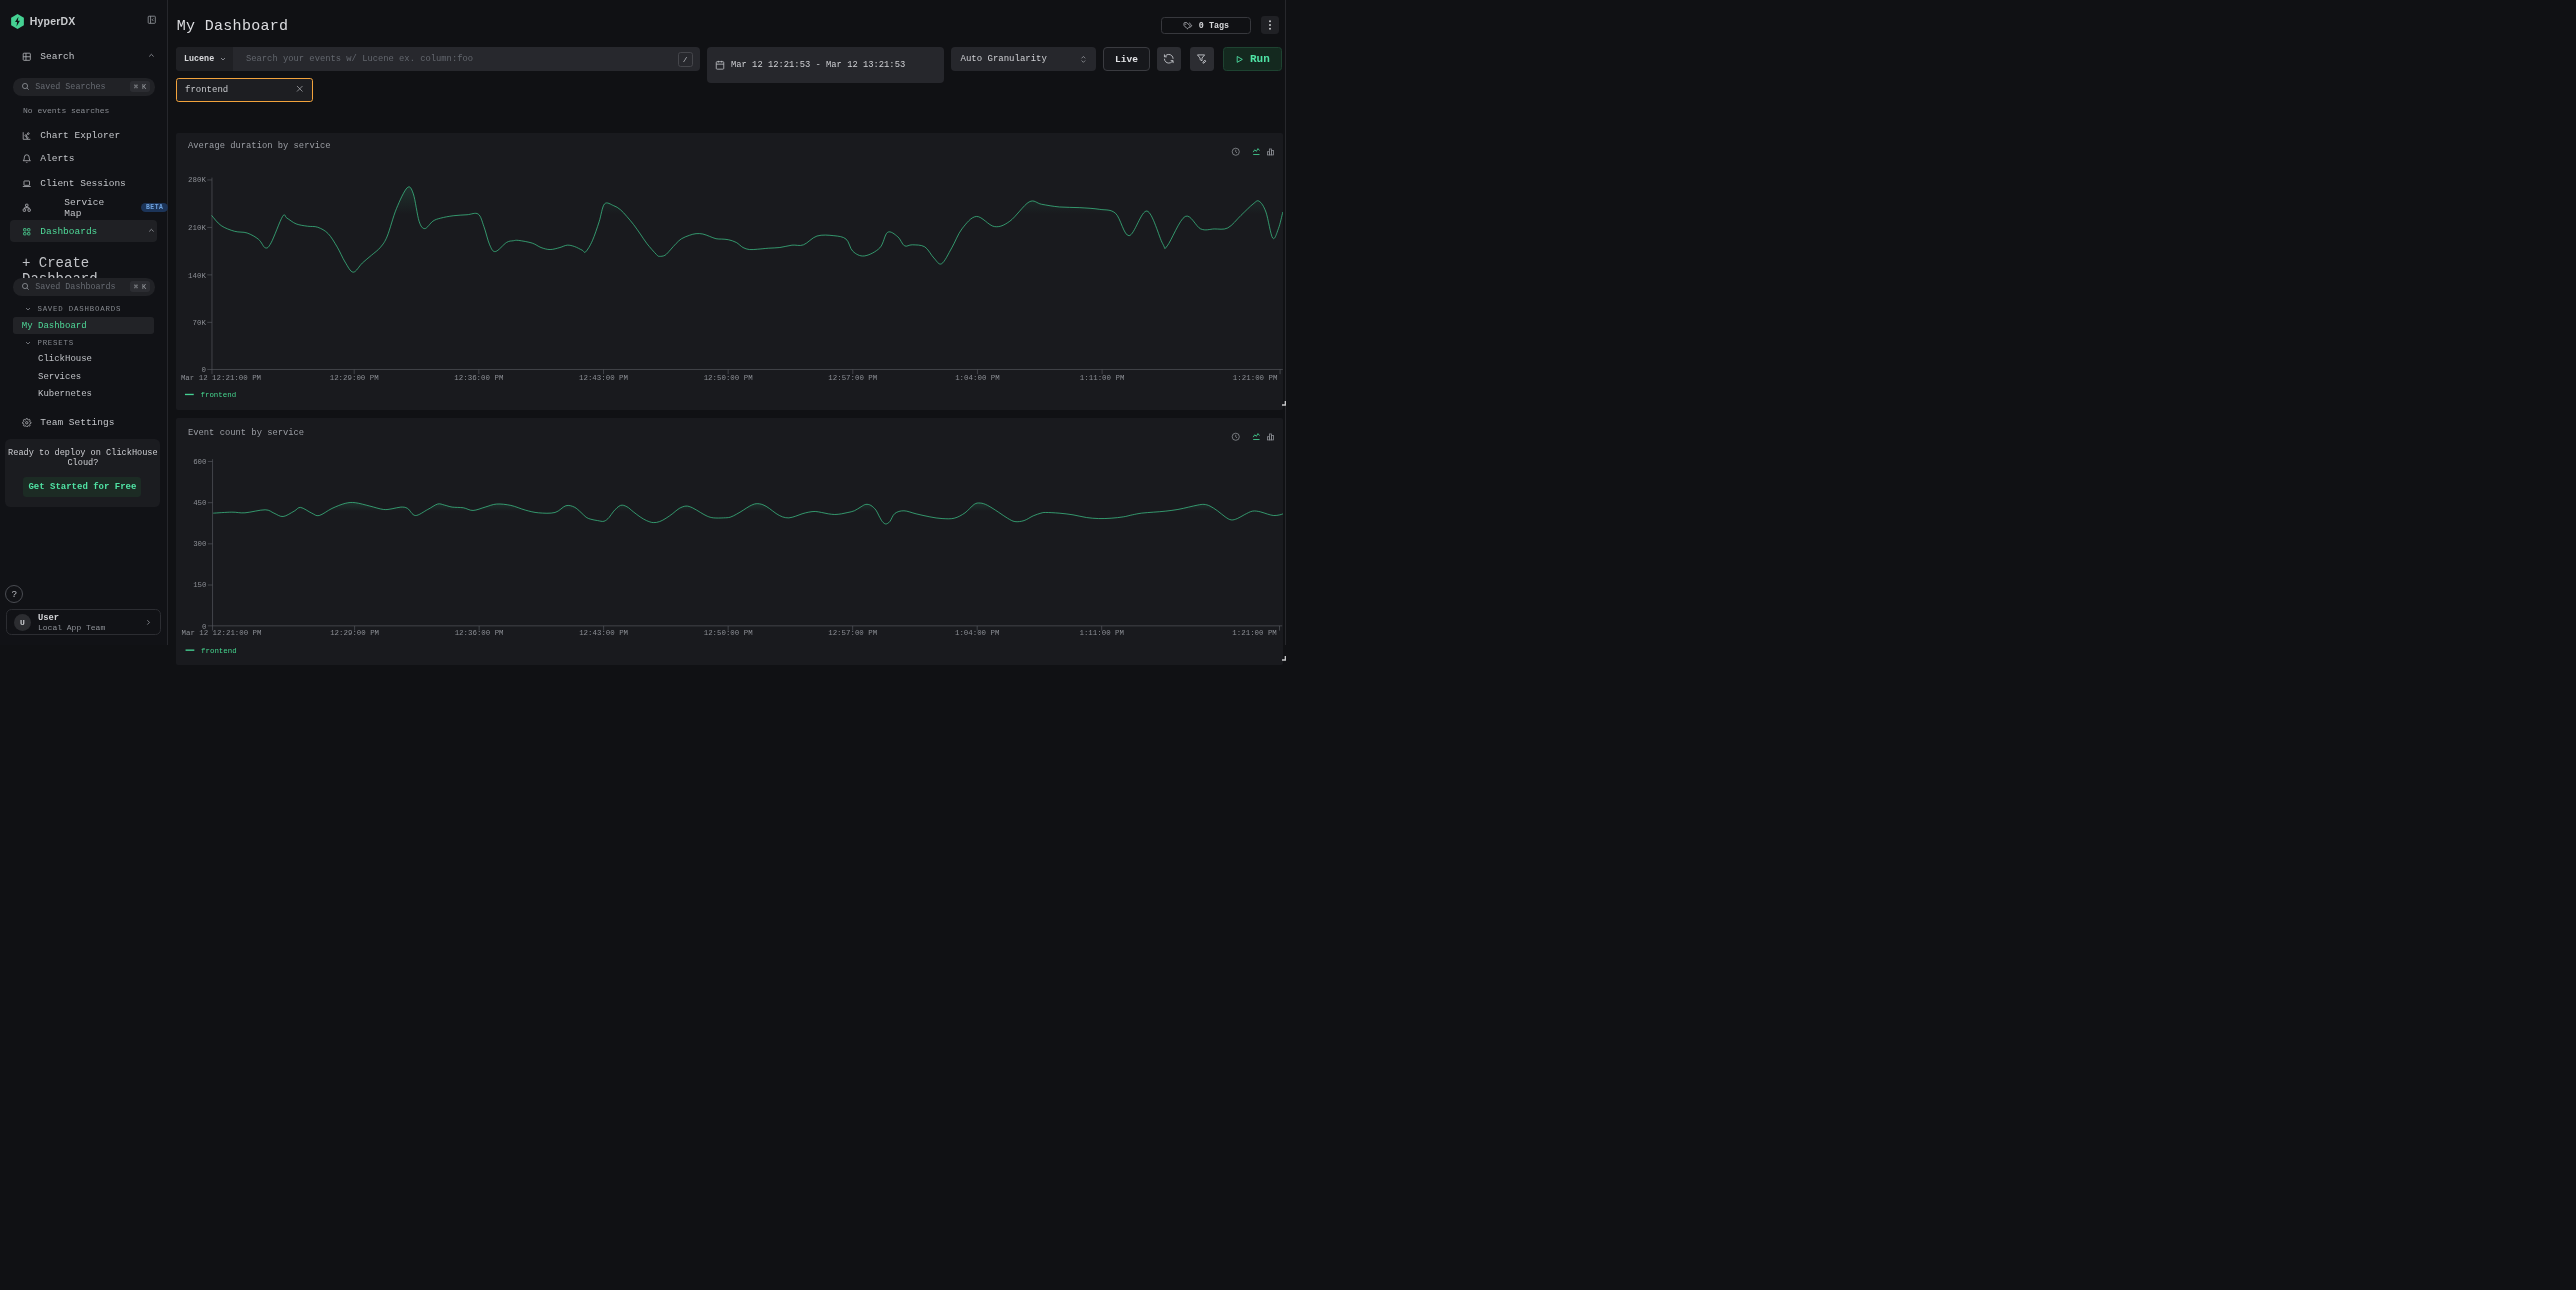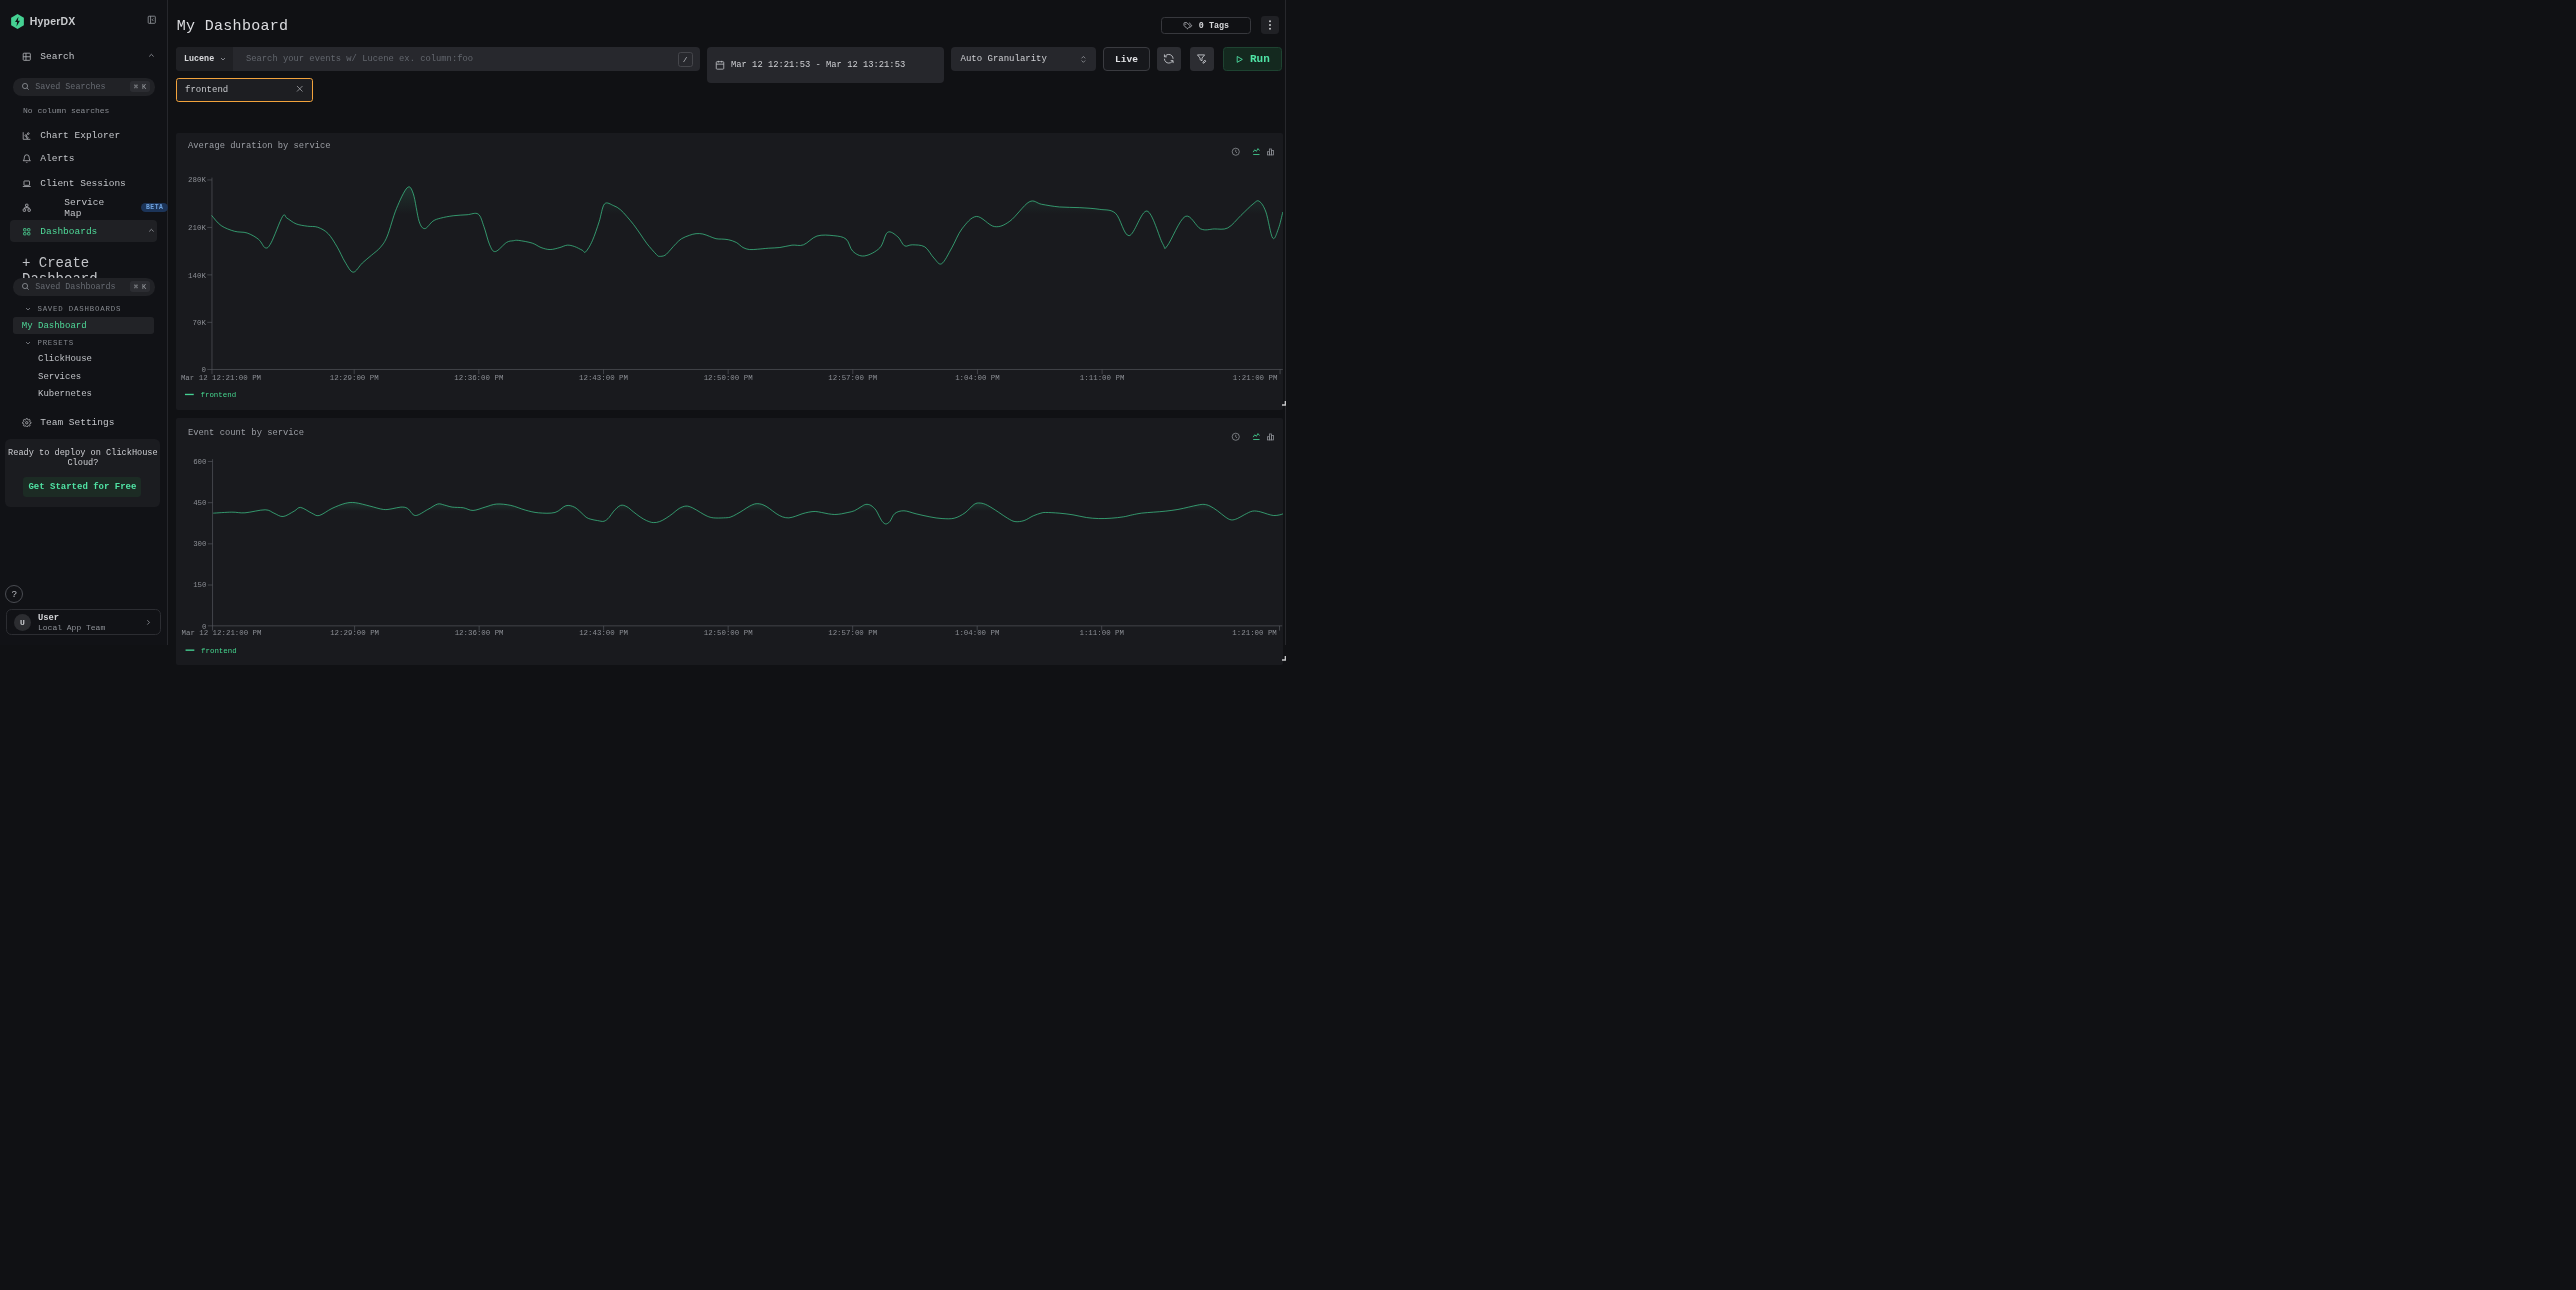--- a/index.html
+++ b/index.html
@@ -108,21 +108,21 @@
         </svg></span>
   </div>
   <div class="pill-input" style="top:78px;">
     <svg class="mag" width="8.8" height="8.8" viewBox="0 0 24 24" fill="none" stroke="#8a8d93" stroke-width="2.4">
         <circle cx="11" cy="11" r="7"></circle>
         <line x1="16.5" y1="16.5" x2="21" y2="21"></line>
       </svg>
     Saved Searches
     <span class="kbd">⌘ K</span>
   </div>
-  <div class="muted-line" style="left:23px; top:106px;">No column searches</div>
+  <div class="muted-line" style="left:23px; top:106px;">No events searches</div>
 
   <div class="menu-item" style="top:124px;">
     <svg class="mi" viewBox="0 0 24 24" fill="none" stroke="currentColor" stroke-width="1.9">
         <path d="M3 3v18h18"></path>
         <circle cx="16" cy="6.5" r="2.1"></circle>
         <circle cx="9.5" cy="11.5" r="2.1"></circle>
         <circle cx="13.5" cy="17" r="2.1"></circle>
         <path d="M14.3 7.8l-3 2.4M10.4 13.4l2.2 2"></path>
       </svg>
     Chart Explorer

